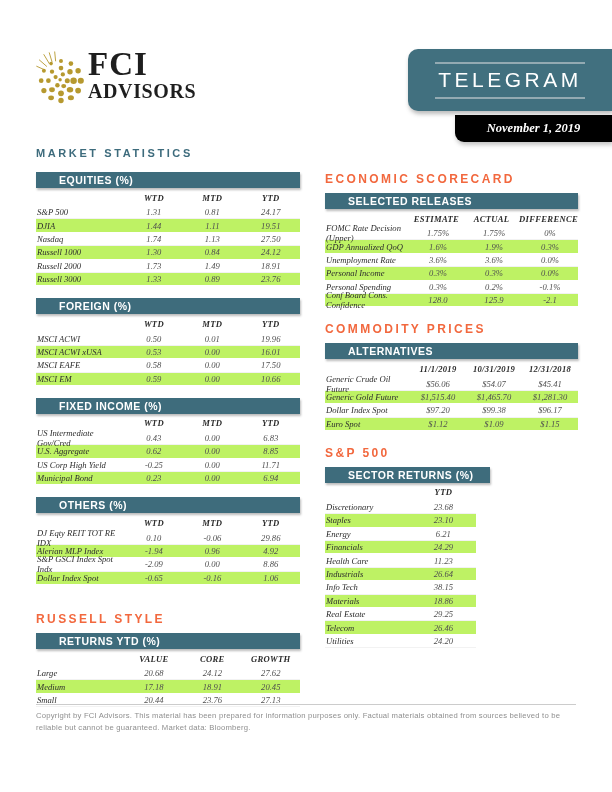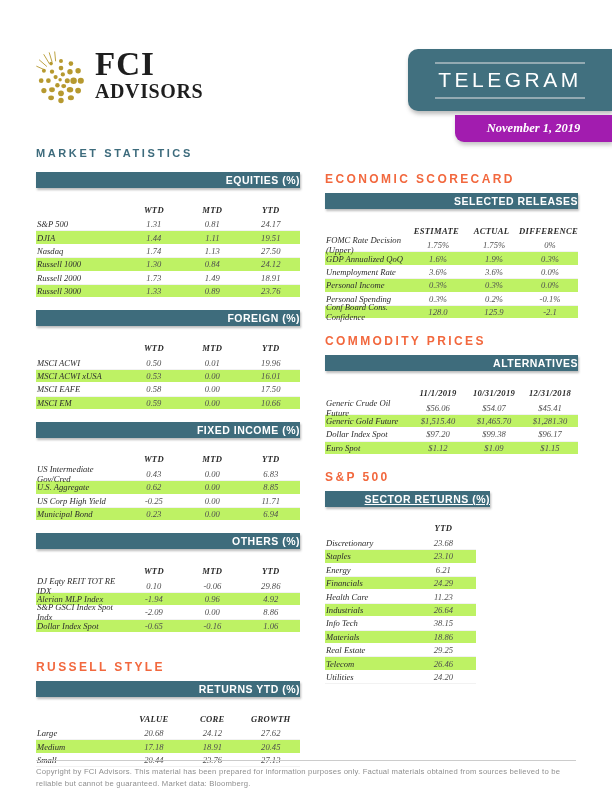--- a/index.html
+++ b/index.html
@@ -5,36 +5,36 @@
   * { margin:0; padding:0; box-sizing:border-box; }
   html,body { background:#ffffff; }
   .page {
     position:relative; width:612px; height:792px; margin:0 auto;
     background:#ffffff; overflow:hidden;
     font-family:"Liberation Sans", sans-serif;
   }
 
   
   .logo { position:absolute; left:34px; top:50px; display:flex; align-items:flex-start; }
-  .logo-text { margin-left:7px; font-family:"Liberation Serif", serif; color:#1e1e1e; }
+  .logo-text { font-family:"Liberation Serif", serif; color:#1e1e1e; }
   .logo-fci { font-size:33px; font-weight:700; line-height:0.85; letter-spacing:1px; }
   .logo-advisors { font-size:20px; font-weight:700; letter-spacing:0.6px; margin-top:2px; }
 
   .badge {
     position:absolute; right:0; top:49px; width:204px; height:62px;
     background:#41707f; border-radius:10px 0 0 10px;
     display:flex; flex-direction:column; align-items:center; justify-content:center;
     box-shadow:1px 3px 4px rgba(60,60,60,0.35);
   }
   .badge-line { width:150px; border-top:2px solid #93aab2; }
   .badge-title { color:#ffffff; font-size:21px; letter-spacing:3.5px; margin:4px 0 5px 0; font-weight:400; }
 
   .ribbon {
     position:absolute; right:0; top:115px; width:157px; height:27px;
-    background:#a21caf; border-radius:0 0 0 9px;
+    background:#000000; border-radius:0 0 0 9px;
     display:flex; align-items:center; justify-content:center;
     box-shadow:1px 3px 4px rgba(60,60,60,0.3);
   }
   .ribbon-date { color:#ffffff; font-family:"Liberation Serif", serif; font-style:italic; font-weight:700; font-size:12.5px; }
 
   .market-heading {
     position:absolute; left:36px; top:147px;
     color:#3d6b7c; font-size:11px; font-weight:700; letter-spacing:2.6px;
   }
 
@@ -47,40 +47,39 @@
     color:#f2683e; font-size:12px; font-weight:700; letter-spacing:2.4px;
     margin:0 0 7px 0;
   }
   .mt { margin-top:15px; }
   .mt-lg { margin-top:27px; }
 
   .table { margin-bottom:12px; }
   .bar {
     background:#3e6c7c; color:#ffffff;
     font-size:10.5px; font-weight:700; letter-spacing:0.5px;
-    padding:2px 0 2px 0; line-height:12px;
+    padding:2px 0 2px 23px; line-height:12px;
     box-shadow:1px 2px 2px rgba(90,90,90,0.4);
-    margin-bottom:13px;
-    text-align:right;
-  }
-  .bar.narrow { width:165px;text-decoration:underline; }
+    margin-bottom:1px;
+  }
+  .bar.narrow { width:165px; }
   .tbl-narrow { width:151px; }
 
   .trow { display:flex; align-items:center; height:13.4px;
           font-family:"Liberation Serif", serif; font-size:8.6px; color:#4f4f4f;font-style:italic; }
   .trow.thead { height:17px; font-weight:700; color:#2b2b2b; letter-spacing:0.3px; }
   .trow.shade { background:#bef264; border-bottom:1.5px solid #ffffff; }
   .trow.plain { border-bottom:1px solid #f2f2f2; }
   .tlabel { flex:1.5; text-align:left; padding-left:1px; color:#2d2d2d; }
   .tval   { flex:1;   text-align:center; }
   .tbl-narrow .tlabel { flex:1.3; }
 
   
   .footer {
-    position:absolute; left:36px; top:760px; width:540px;
+    position:absolute; left:36px; top:704px; width:540px;
     border-top:1px solid #cccccc; padding-top:5px;
     font-size:7.7px; line-height:1.5; color:#8f8f8f; letter-spacing:0.2px;
   }
 </style>
 </head>
 <body>
 
 <div class="page">
 
   <div class="logo">

